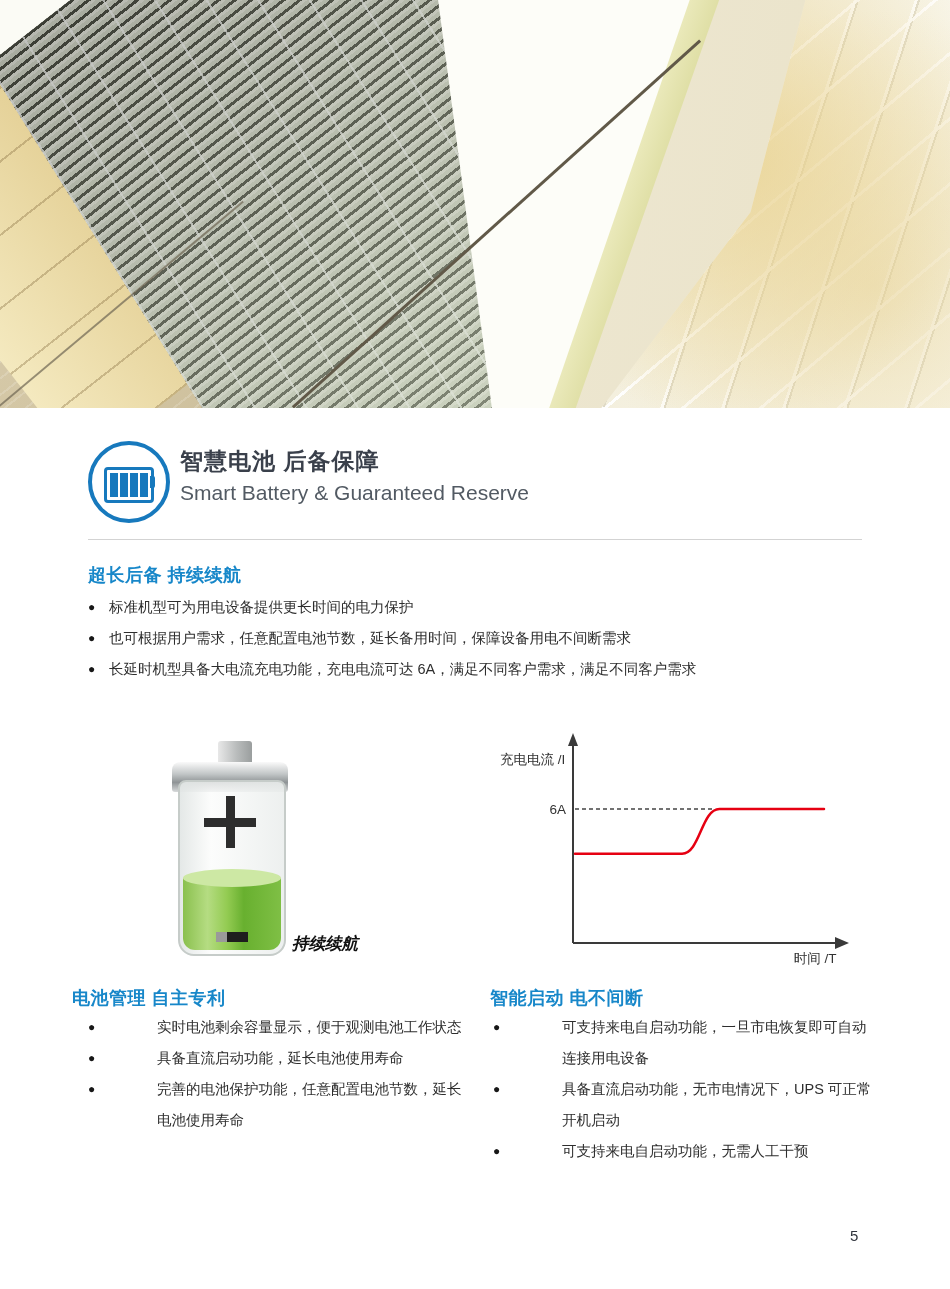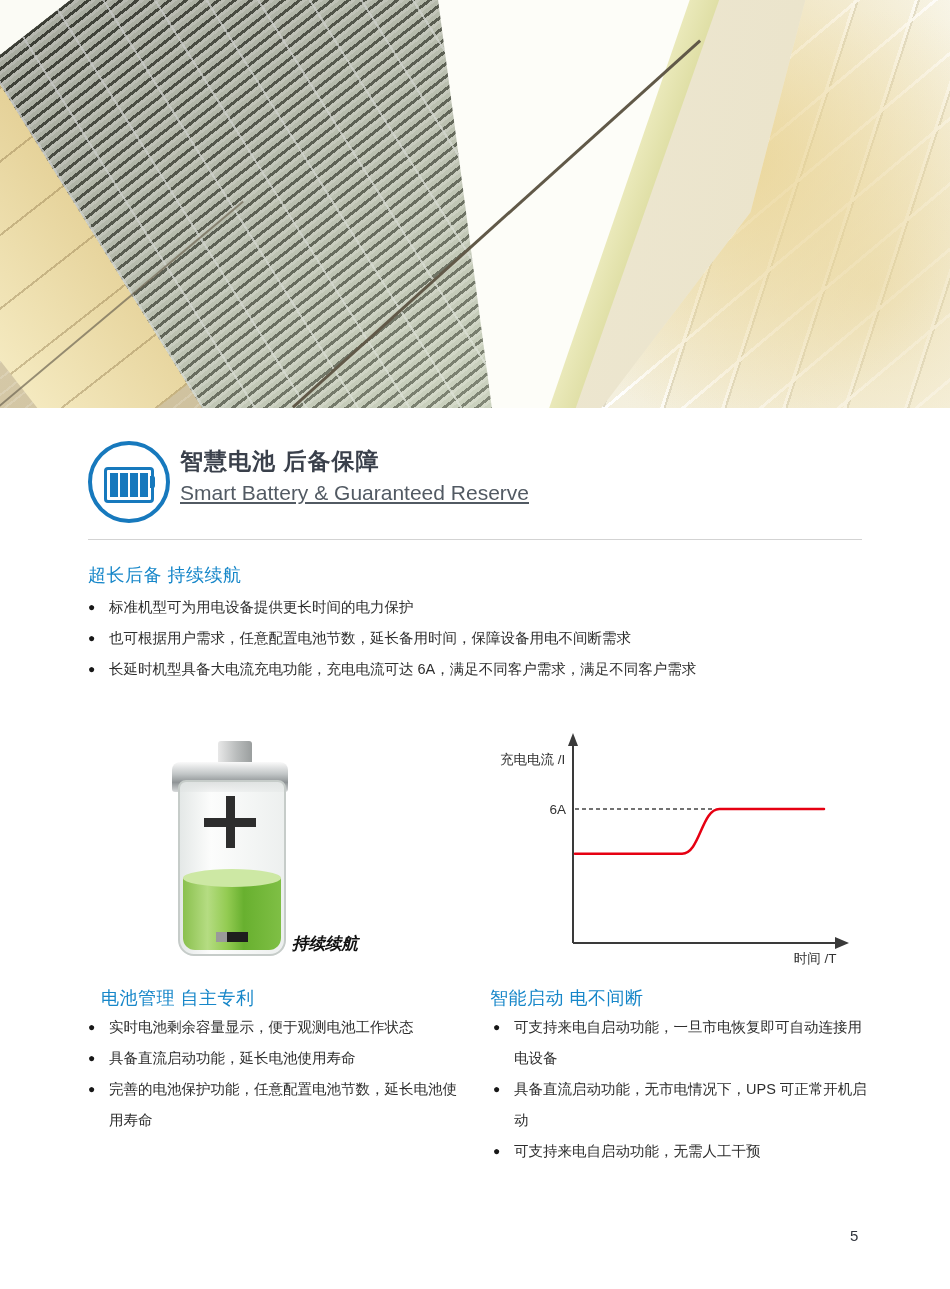--- a/index.html
+++ b/index.html
@@ -46,36 +46,36 @@
 
   
   .icon-circle{position:absolute;left:88px;top:441px;width:74px;height:74px;border:4px solid #1779bd;
     border-radius:50%;background:#fff;}
   .ib-body{position:absolute;left:12px;top:22px;width:38px;height:24px;border:3px solid #1779bd;
     border-radius:4px;display:flex;gap:2px;padding:3px;box-sizing:content-box;}
   .ib-body i{flex:1;background:#1779bd;}
   .ib-tip{position:absolute;left:58px;top:31px;width:5px;height:12px;background:#1779bd;border-radius:0 2px 2px 0;}
   .titles{position:absolute;left:180px;top:446px;}
   .titles h1{margin:0;font-size:23px;font-weight:700;color:#3a404b;letter-spacing:1px;}
-  .titles h2{margin:4px 0 0 0;font-size:21px;font-weight:400;color:#525a63;text-decoration:underline;}
+  .titles h2{margin:4px 0 0 0;font-size:21px;font-weight:400;color:#525a63;}
   .divider{position:absolute;left:88px;top:539px;width:774px;height:1px;background:#d3d3d3;}
 
   
-  h3.sec-h{position:absolute;margin:0;font-size:18px;font-weight:400;color:#1787c9;letter-spacing:.5px;}
+  h3.sec-h{position:absolute;margin:0;font-size:18px;font-weight:700;color:#1787c9;letter-spacing:.5px;}
   .h-backup{left:88px;top:563px;}
-  .h-mgmt{left:101px;top:986px;}
+  .h-mgmt{left:72px;top:986px;}
   .h-start{left:490px;top:986px;}
   ul.blist{position:absolute;margin:0;padding:0;list-style:none;font-size:14.5px;line-height:31px;color:#2e2e2e;}
   ul.blist li{display:flex;align-items:flex-start;}
   .blt{flex:none;width:21px;font-size:12px;line-height:31px;color:#171717;}
   .txt{flex:1;}
   .l-backup{left:88px;top:592px;width:740px;}
   .l-mgmt{left:88px;top:1012px;width:382px;}
   .l-start{left:493px;top:1012px;width:382px;}
-  .l-mgmt .txt,.l-start .txt{max-width:356px;}
+  .l-mgmt .txt,.l-start .txt{max-width:356px;margin-left:48px;}
 
   
   .battery-fig{position:absolute;left:170px;top:733px;width:240px;height:240px;margin:0;}
   .battery-fig *{position:absolute;font-style:italic;}
   .b-knob{left:48px;top:8px;width:34px;height:24px;border-radius:3px 3px 0 0;
     background:linear-gradient(to right,#e8e8e8,#b9bcbc 55%,#9a9e9e);}
   .b-cap{left:2px;top:29px;width:116px;height:30px;border-radius:8px 8px 3px 3px;
     background:linear-gradient(to bottom,#fafafa,#c2c6c7 40%,#8f9496 68%,#d8dadb);}
   .b-body{left:8px;top:47px;width:104px;height:172px;border:2px solid #c6ccc9;border-radius:8px 8px 16px 16px;
     overflow:hidden;background:linear-gradient(to right,rgba(227,231,230,.95),rgba(251,252,251,.75) 30%,rgba(235,238,237,.9));}

